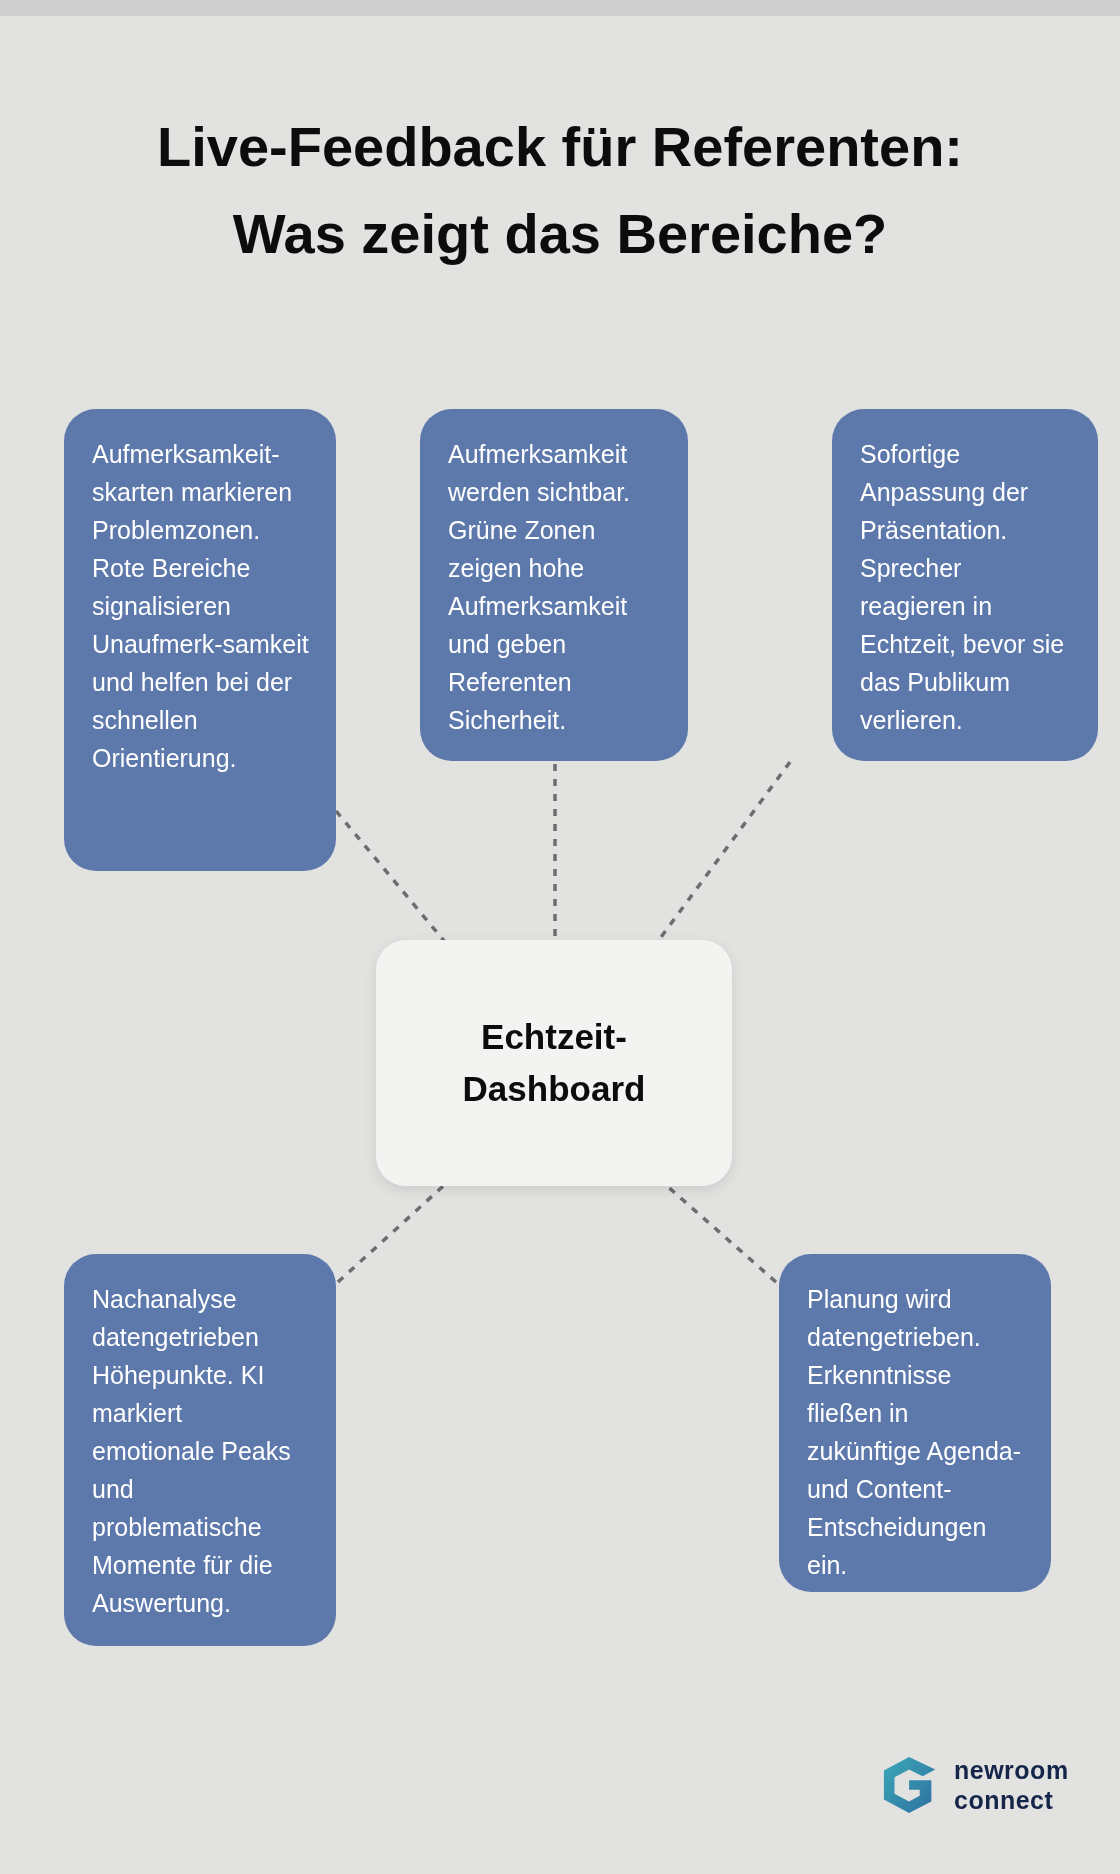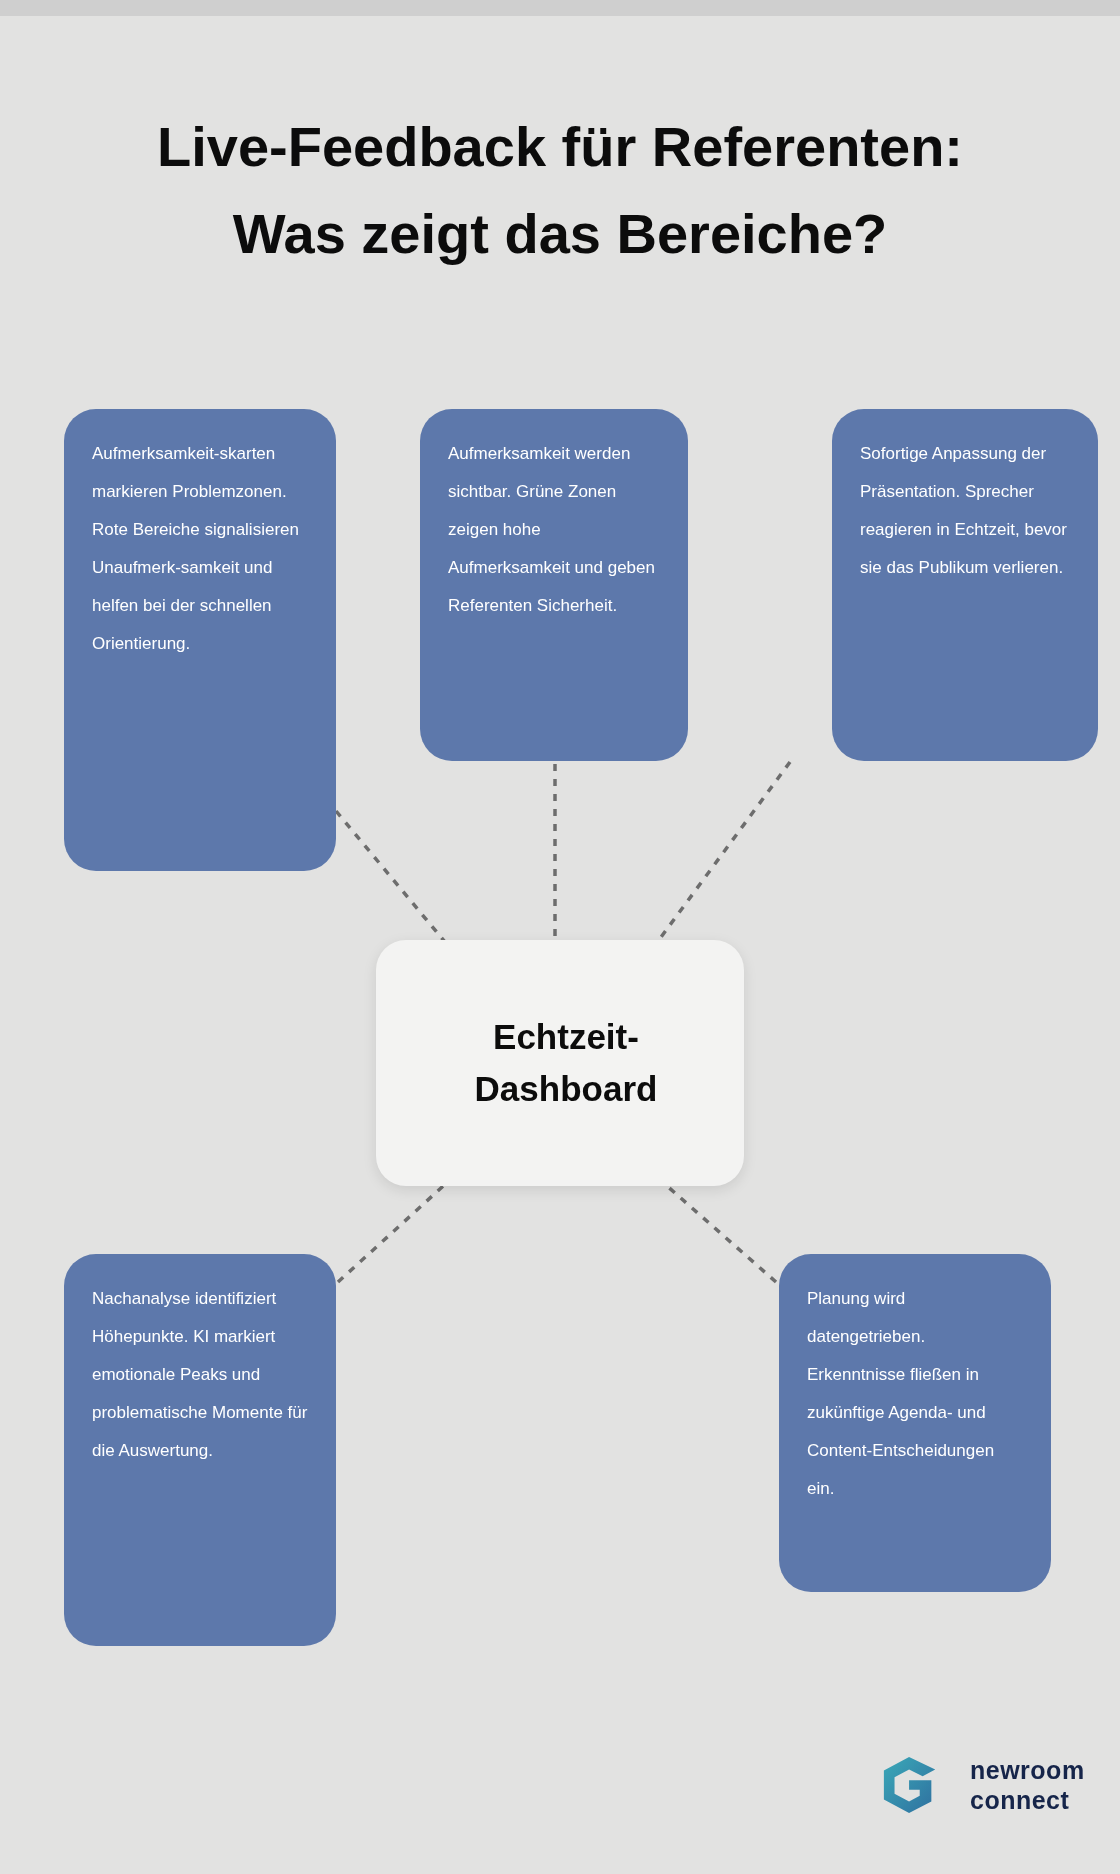--- a/index.html
+++ b/index.html
@@ -34,21 +34,21 @@
     left: 0;
     width: 1120px;
     height: 1874px;
     pointer-events: none;
   }
   .node {
     position: absolute;
     background: #5d78ab;
     border-radius: 32px;
     color: #ffffff;
-    font-size: 17px;
+    font-size: 25px;
     line-height: 38px;
     padding: 26px 26px 24px 28px;
     box-sizing: border-box;
   }
   .node-top-left    { left: 64px;  top: 393px;  width: 272px; height: 462px; }
   .node-top-middle  { left: 420px; top: 393px;  width: 268px; height: 352px; }
   .node-top-right   { left: 832px; top: 393px;  width: 266px; height: 352px; }
   .node-bottom-left { left: 64px;  top: 1238px; width: 272px; height: 392px; }
   .node-bottom-right{ left: 779px; top: 1238px; width: 272px; height: 338px; }
   .center-node {
@@ -61,29 +61,28 @@
     border-radius: 30px;
     box-shadow: 0 4px 14px rgba(0,0,0,0.10);
     display: flex;
     align-items: center;
     justify-content: center;
     text-align: center;
     color: #0c0c0c;
     font-size: 35px;
     font-weight: 800;
     line-height: 1.5;
-    padding-left: 12px;
   }
   .logo {
     position: absolute;
     left: 880px;
     top: 1738px;
     display: flex;
     align-items: center;
-    gap: 28px;
+    gap: 12px;
   }
   .logo-icon {
     width: 62px;
     height: 62px;
   }
   .logo-text {
     color: #16254a;
     font-size: 25px;
     font-weight: 600;
     line-height: 30px;
@@ -116,21 +115,21 @@
 
   <div class="node node-top-middle">
     <span>Aufmerksamkeit werden sichtbar. Grüne Zonen zeigen hohe Aufmerksamkeit und geben Referenten Sicherheit.</span>
   </div>
 
   <div class="node node-top-right">
     <span>Sofortige Anpassung der Präsentation. Sprecher reagieren in Echtzeit, bevor sie das Publikum verlieren.</span>
   </div>
 
   <div class="node node-bottom-left">
-    <span>Nachanalyse identifiziert Höhepunkte. KI markiert emotionale Peaks und problematische Momente für die Auswertung.</span>
+    <span>Nachanalyse datengetrieben Höhepunkte. KI markiert emotionale Peaks und problematische Momente für die Auswertung.</span>
   </div>
 
   <div class="node node-bottom-right">
     <span>Planung wird datengetrieben. Erkenntnisse fließen in zukünftige Agenda- und Content-Entscheidungen ein.</span>
   </div>
 
   <div class="center-node">
     <div>
       <div>Echtzeit-</div>
       <div>Dashboard</div>

